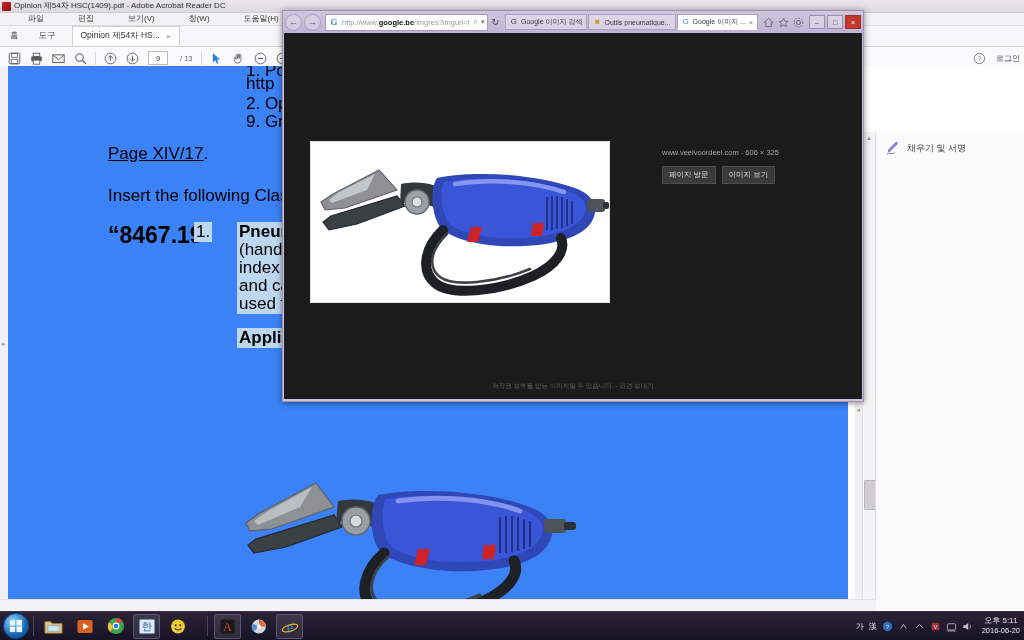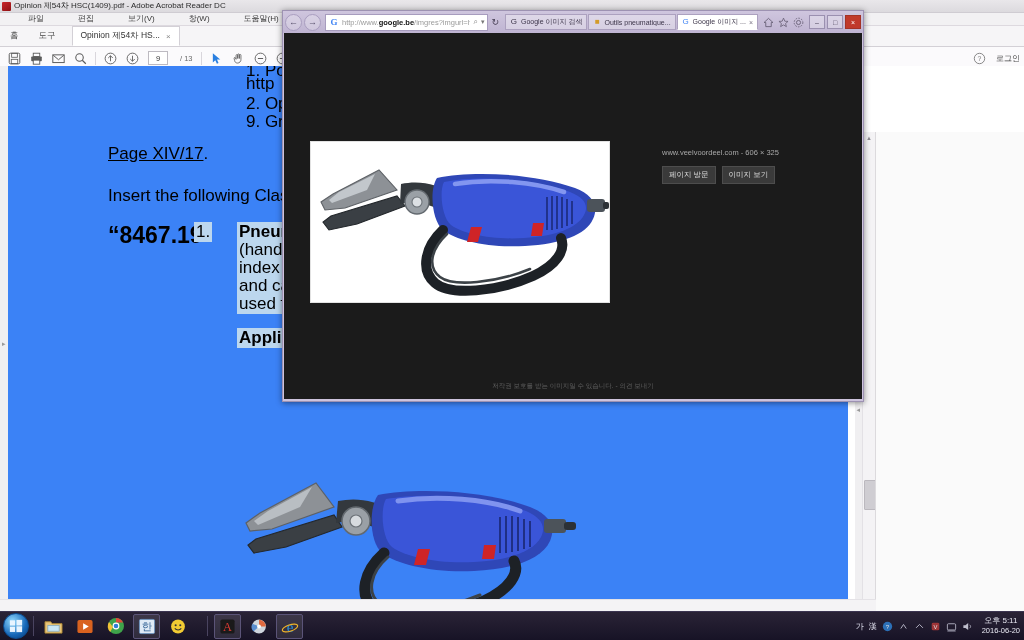--- a/index.html
+++ b/index.html
@@ -392,20 +392,27 @@
         <div class="arrow">◂</div>
       </div>
 
       <div class="doc-scroll">
         <div class="tri" style="top:3px;">▲</div>
         <div class="thumb"></div>
 
       </div>
 
       <div class="tools-pane">
+        <div class="tool-row">
+          <svg class="tool-ic" viewBox="0 0 16 16">
+            <path d="M2 12.8 L4.6 12.2 L13 3.8 a1.6 1.6 0 0 0-2.3-2.3 L2.4 9.9 Z" fill="#8d7ed8"></path>
+            <path d="M1 14.6 C4 13.2 7 15.4 10 13.6" fill="none" stroke="#8d7ed8" stroke-width="1.2"></path>
+          </svg>
+          <span class="tl">채우기 및 서명</span>
+        </div>
 
         <div class="tools-foot">
           <div class="t1">Document Cloud에서 문서 저장 및 공유</div>
 
         </div>
       </div>
 
       <div class="doc-hscroll"></div>
     </div>
   </div>

